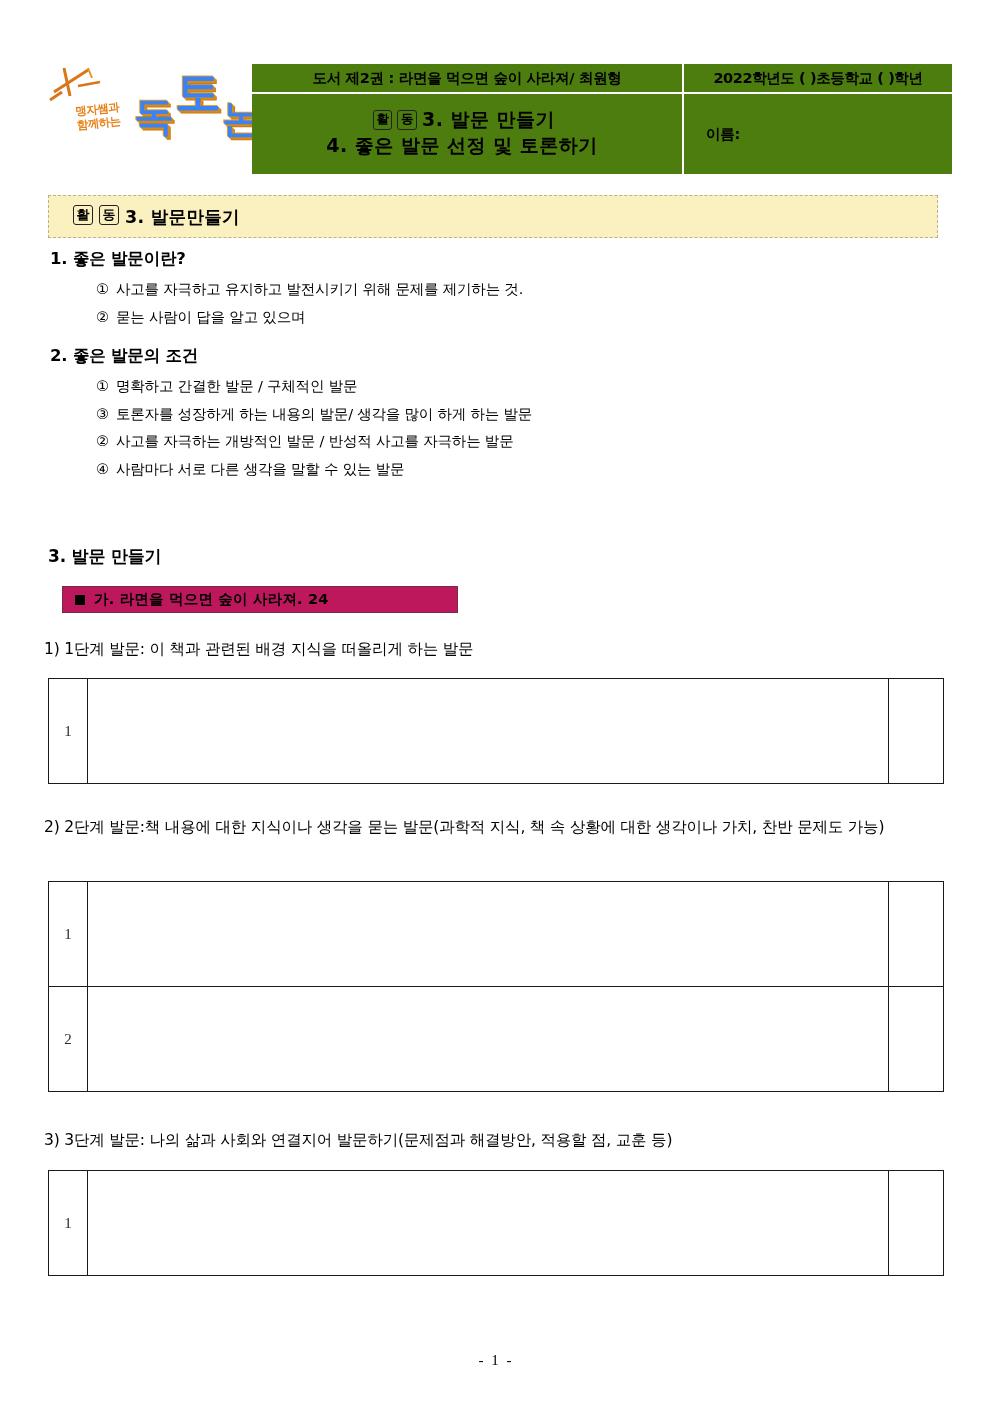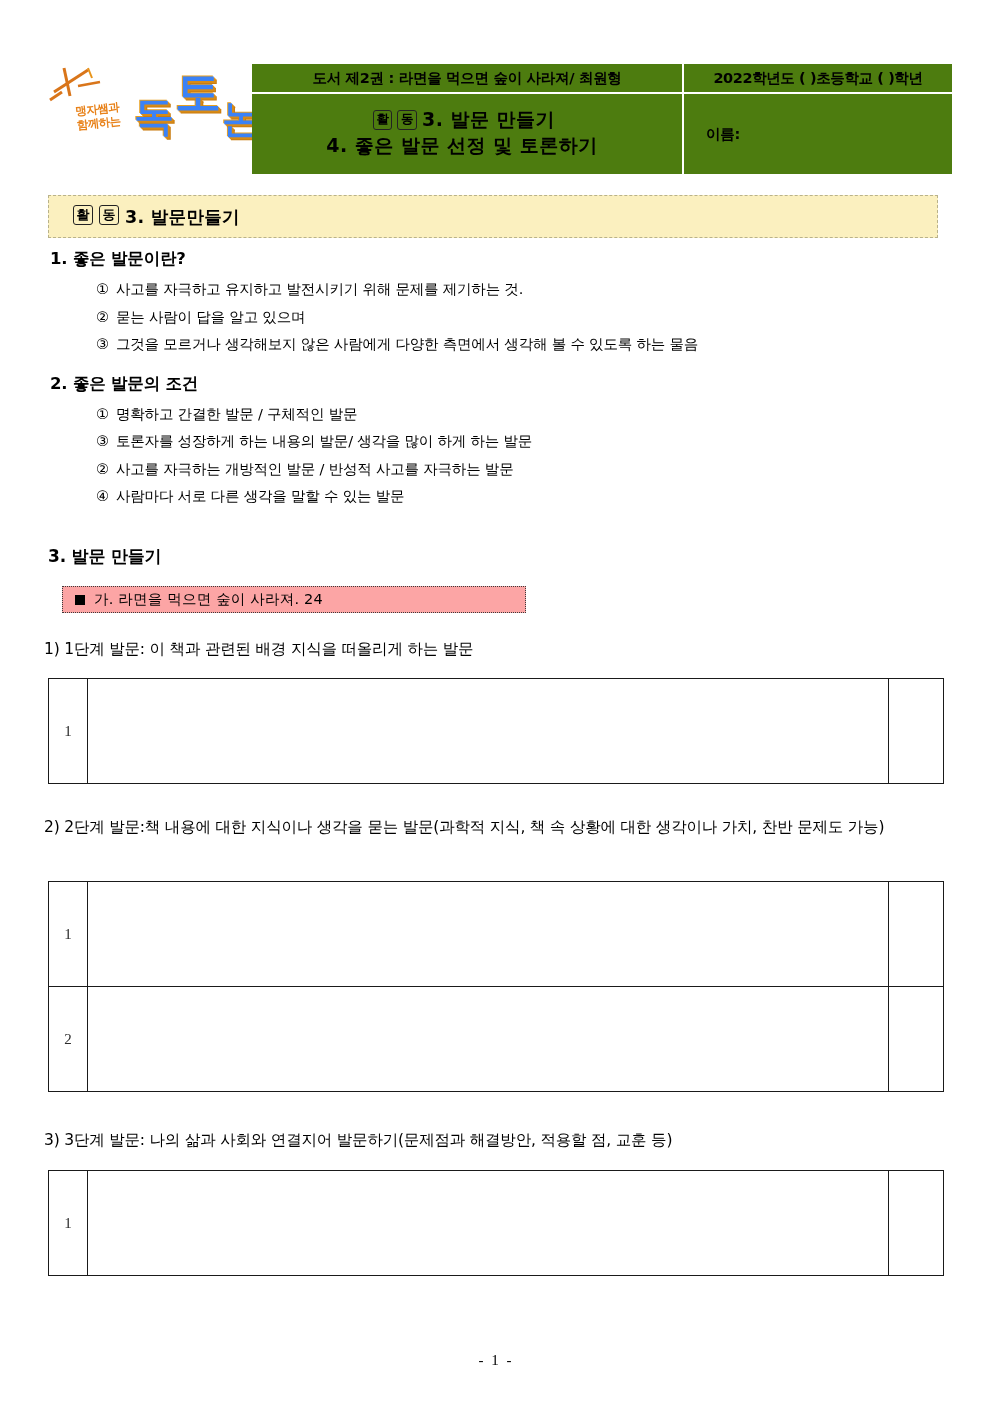--- a/index.html
+++ b/index.html
@@ -207,31 +207,31 @@
     top: 545px;
     font-family: "DejaVu Sans", sans-serif;
     font-size: 17px;
     font-weight: bold;
     letter-spacing: -0.2px;
   }
   .book-tag {
     position: absolute;
     left: 62px;
     top: 586px;
-    width: 464px;
+    width: 396px;
     height: 27px;
     box-sizing: border-box;
-    background: #fca5a5;
+    background: #be185d;
     border: 1.5px dotted #3a3a3a;
     display: flex;
     align-items: center;
     padding-left: 12px;
     font-family: "DejaVu Sans", sans-serif;
     font-size: 14.5px;
-    font-weight: normal;
+    font-weight: bold;
     letter-spacing: 0.2px;
   }
   .book-tag .sq {
     display: inline-block;
     width: 10px;
     height: 10px;
     background: #000;
     margin-right: 9px;
   }
 
@@ -335,21 +335,20 @@
       <span class="boxch">동</span>
       <span>3. 발문만들기</span>
   </div>
 
   <div class="content">
 
     <div class="sec-head">1. 좋은 발문이란?</div>
     <ul class="sub-list">
       <li><span class="marker">①</span><span>사고를 자극하고 유지하고 발전시키기 위해 문제를 제기하는 것.</span></li>
       <li><span class="marker">②</span><span>묻는 사람이 답을 알고 있으며</span></li>
-      <li><span class="marker">③</span><span>그것을 모르거나 생각해보지 않은 사람에게 다양한 측면에서 생각해 볼 수 있도록 하는 물음</span></li>
     </ul>
 
     <div class="sec-head gap">2. 좋은 발문의 조건</div>
     <ul class="sub-list">
       <li><span class="marker">①</span><span>명확하고 간결한 발문 /  구체적인 발문</span></li>
       <li><span class="marker">③</span><span>토론자를 성장하게 하는 내용의 발문/ 생각을 많이 하게 하는 발문</span></li>
       <li><span class="marker">②</span><span>사고를 자극하는 개방적인 발문 /  반성적 사고를 자극하는 발문</span></li>
       <li><span class="marker">④</span><span>사람마다 서로 다른 생각을 말할 수 있는 발문</span></li>
     </ul>
   </div>

